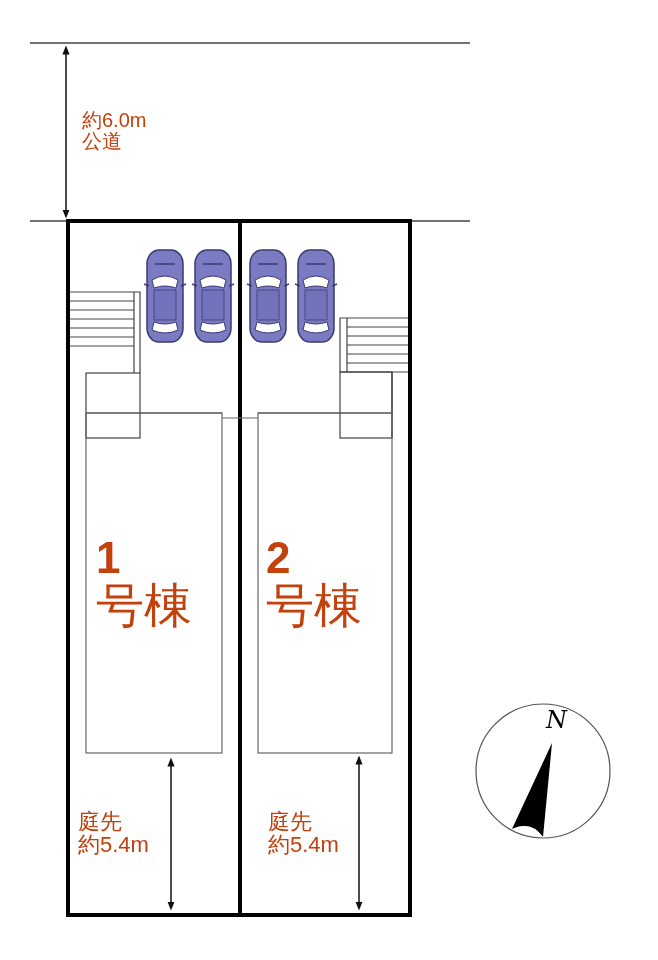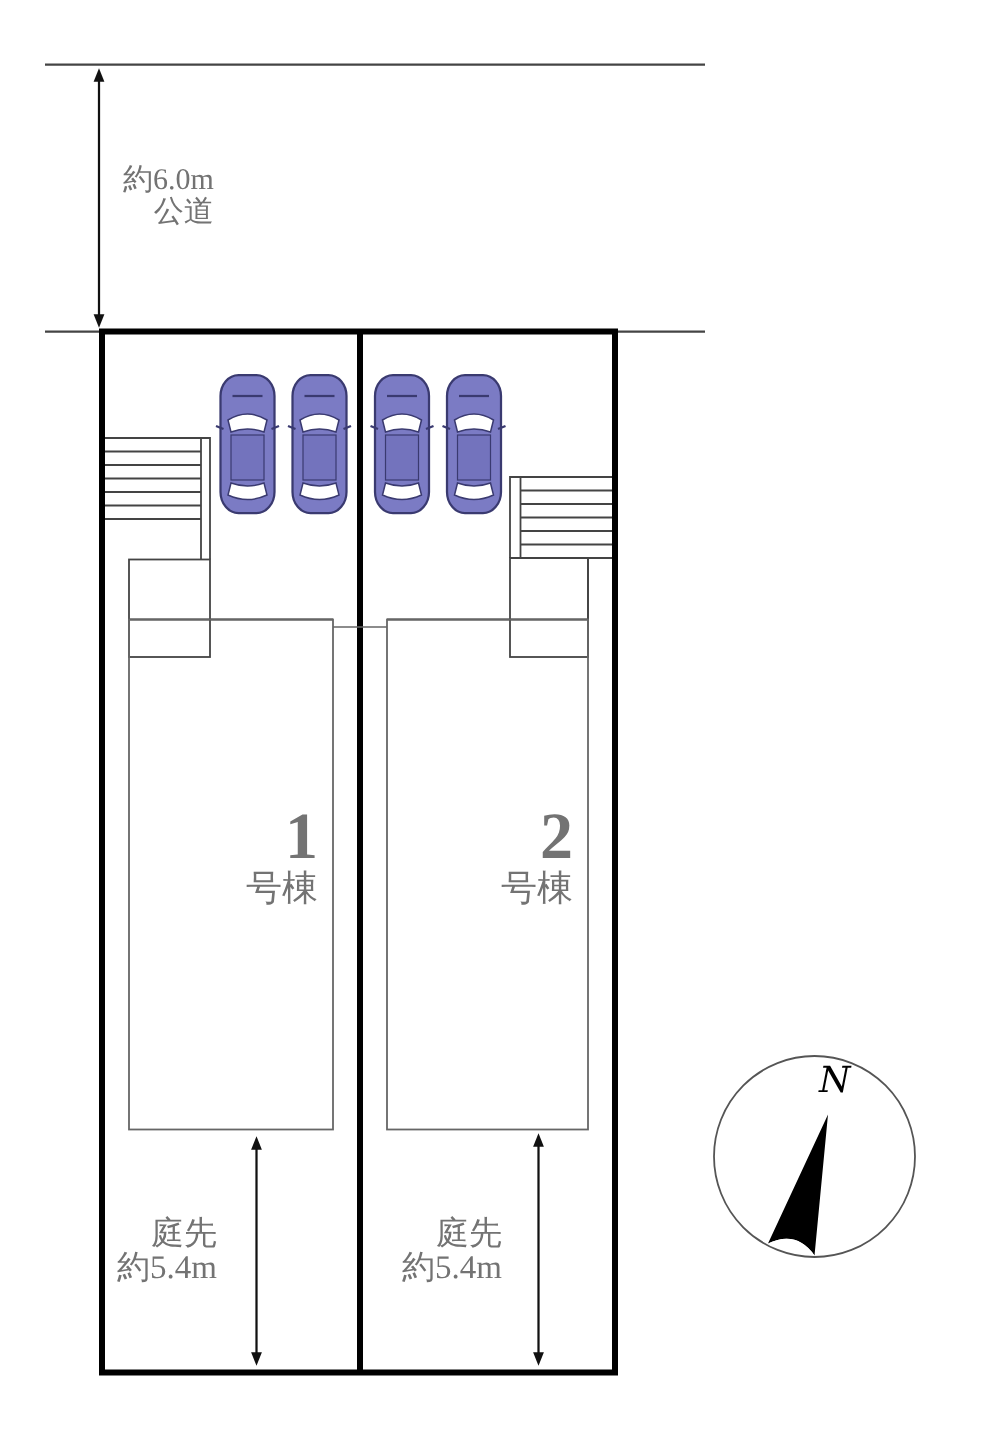--- a/index.html
+++ b/index.html
@@ -1,24 +1,24 @@
 <!DOCTYPE html>
 <html><head>
 <meta charset="utf-8">
 <style>
   html, body { margin: 0; padding: 0; background: #ffffff; }
   body { width: 658px; height: 960px; position: relative; overflow: hidden;
          font-family: "DejaVu Serif", "Liberation Serif", serif; }
   svg { position: absolute; left: 0; top: 0; }
-  .lbl { position: absolute; color: #737373; text-align: right; line-height: 1.05;
-         font-family: Liberation Serif, serif; }
+  .lbl { position: absolute; color: #c2410c; text-align: left; line-height: 1.05;
+         font-family: Liberation Sans, sans-serif; }
   .lbl div { white-space: nowrap; }
   .road-lbl { left: 82px; top: 110px; font-size: 20px; }
   .num { font-size: 44px; font-weight: bold; }
-  .bld { font-size: 24px; }
+  .bld { font-size: 48px; }
   .bld-lbl-1 { left: 96px; top: 535px; width: 116px; }
   .bld-lbl-2 { left: 266px; top: 535px; width: 116px; }
   .yard-lbl { font-size: 22px; }
   .yard-1 { left: 78px; top: 810px; }
   .yard-2 { left: 268px; top: 810px; }
   .north-n { position: absolute; left: 546px; top: 706px; font-size: 24px;
              font-style: italic; font-family: "DejaVu Serif", "Liberation Serif", serif; }
 </style>
 </head>
 <body>

